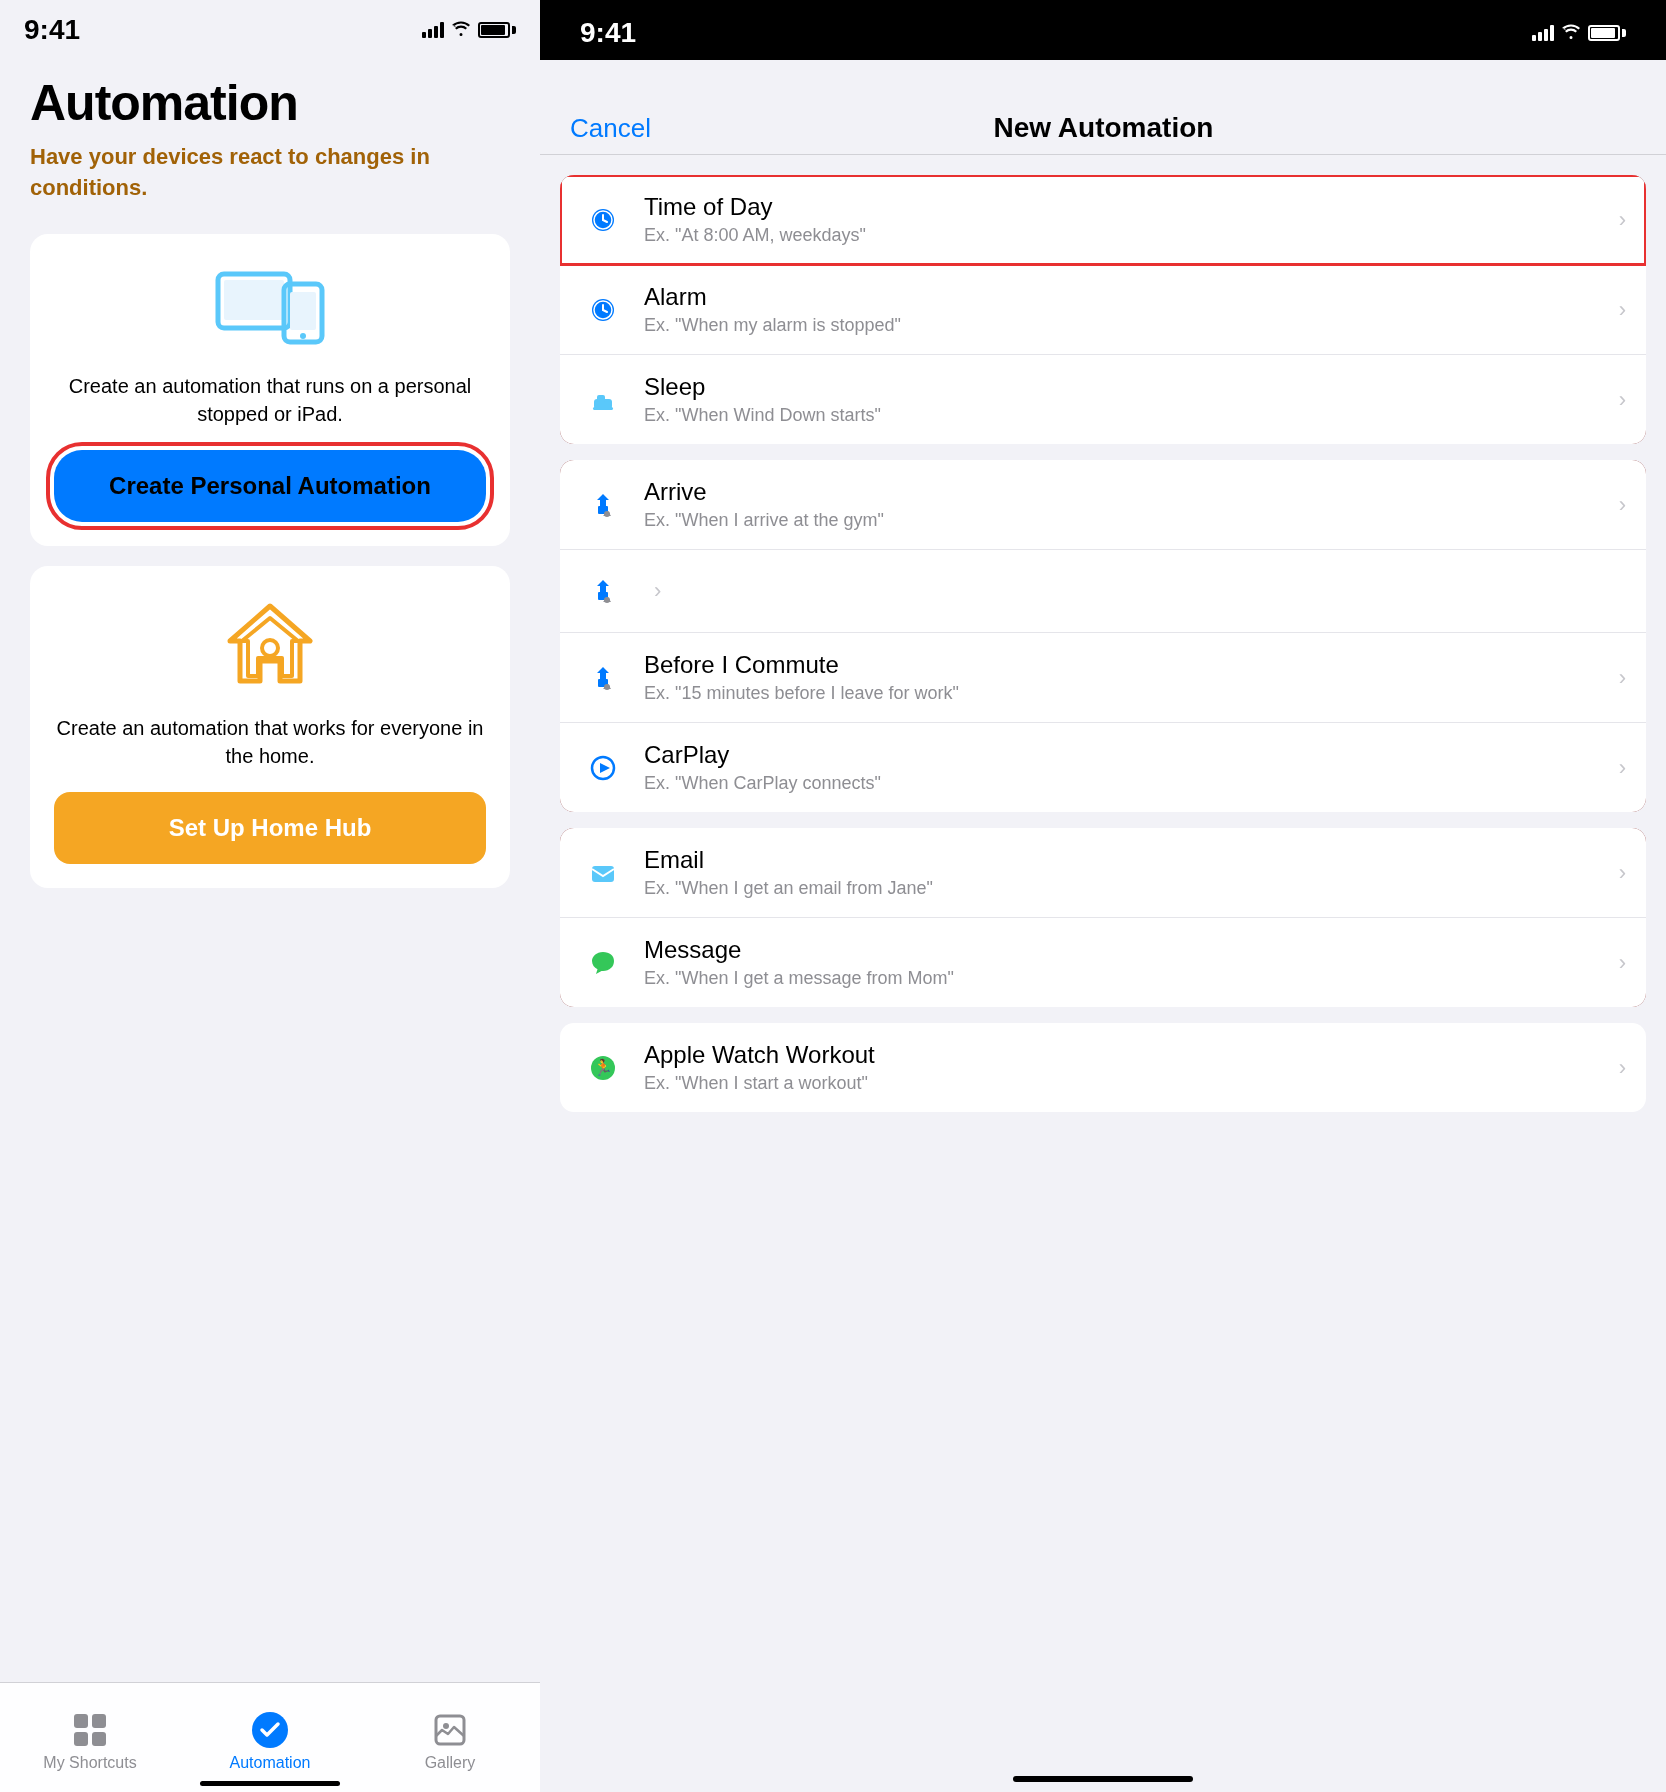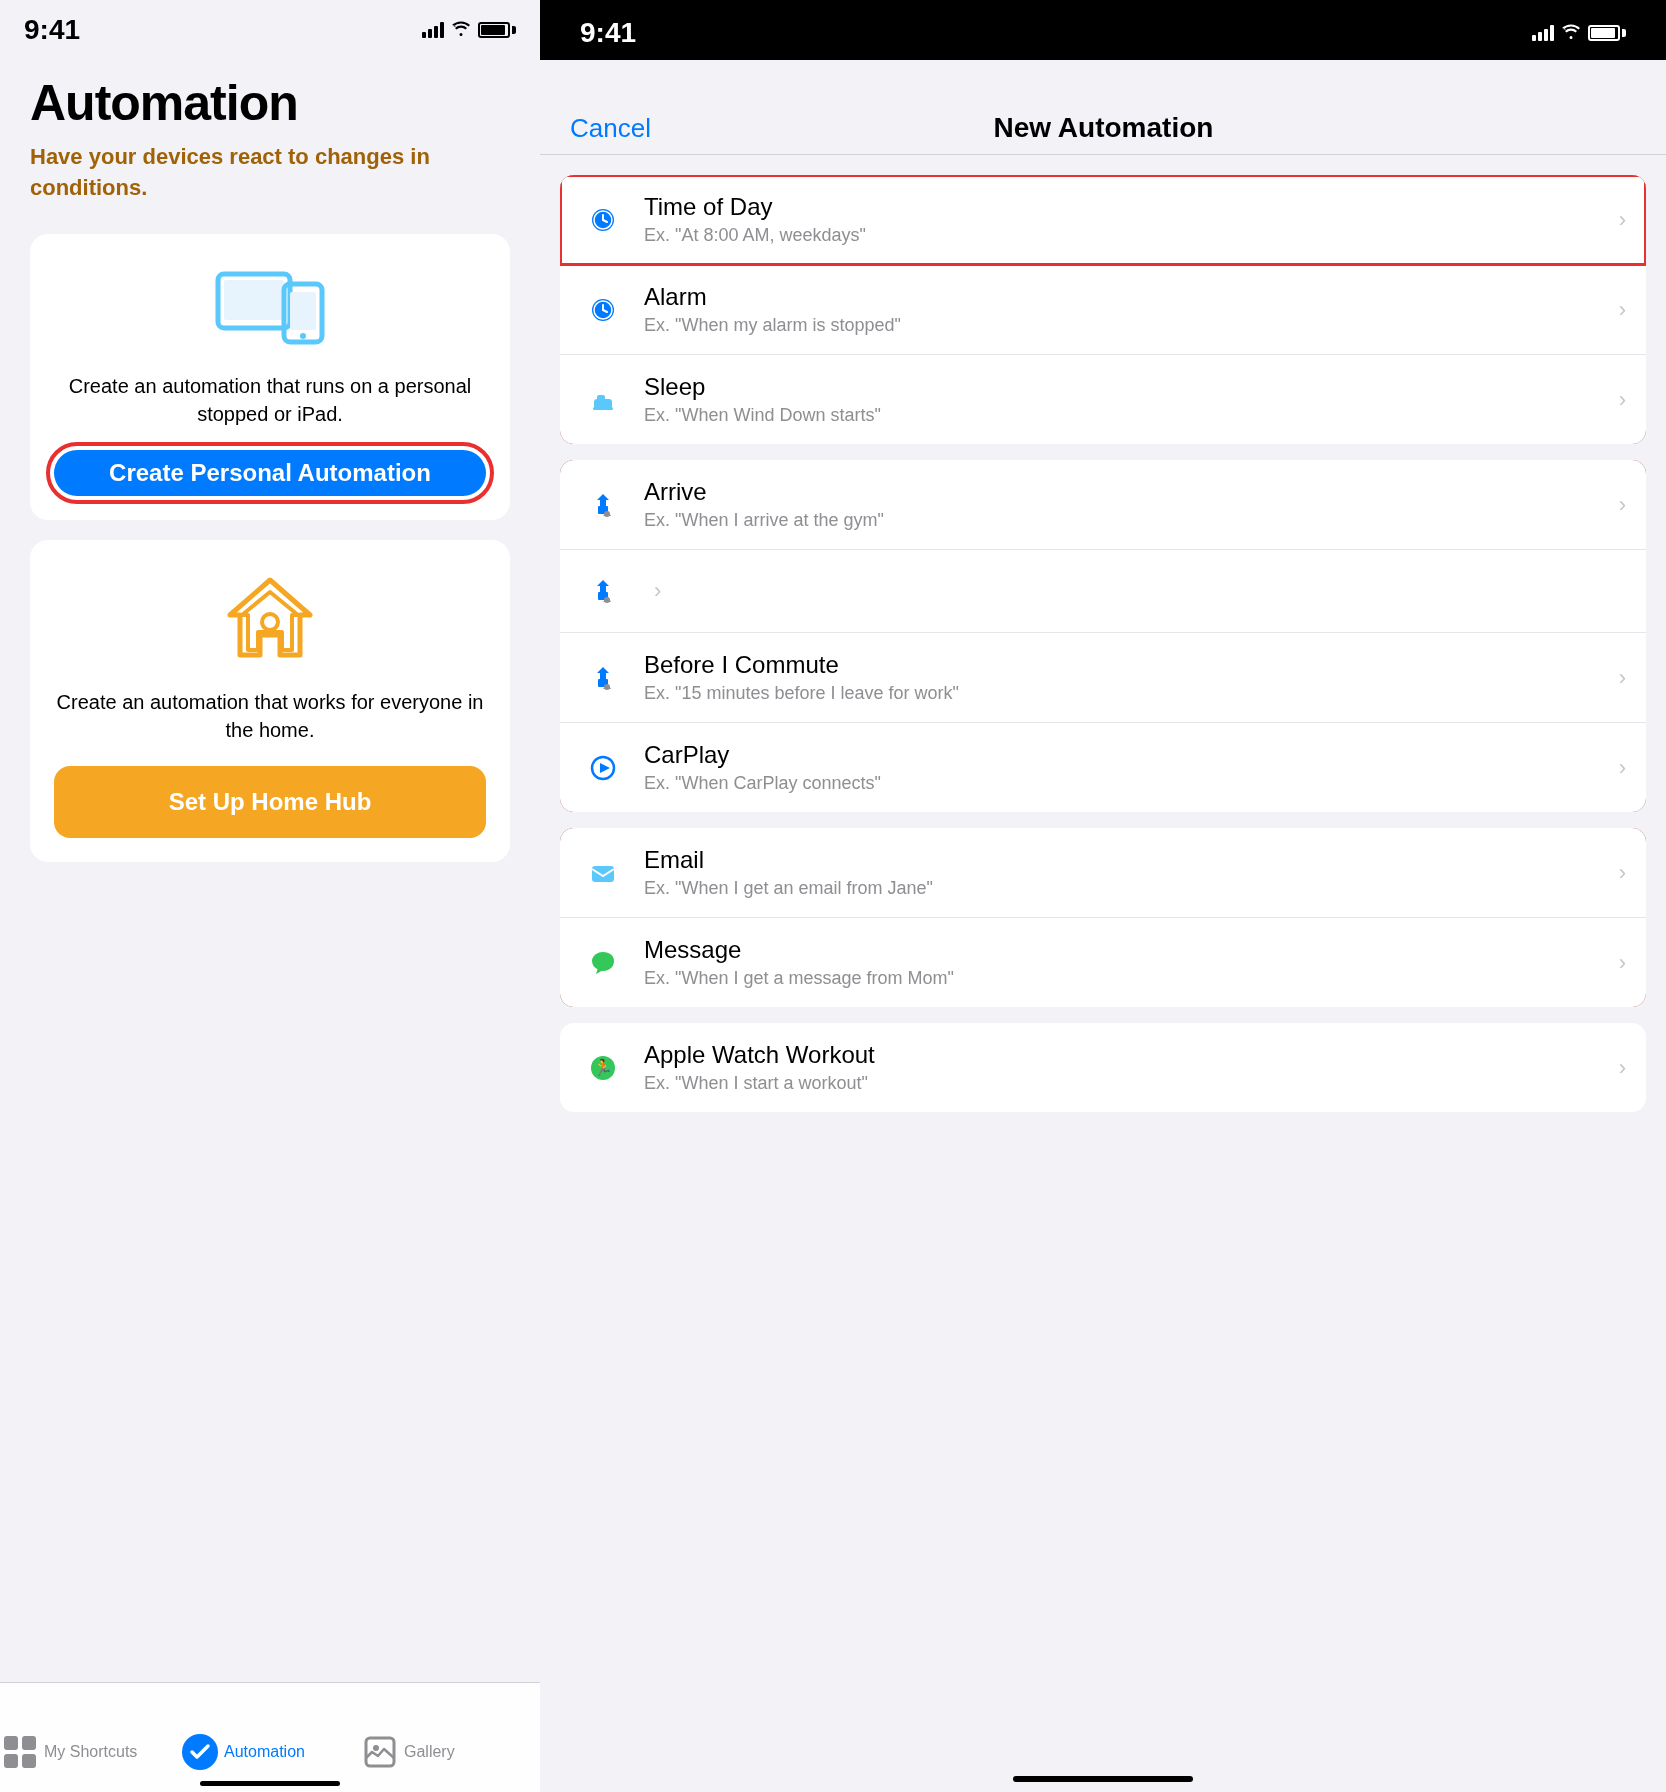--- a/index.html
+++ b/index.html
@@ -77,25 +77,25 @@
 
     .card-description {
       font-size: 20px;
       color: #000;
       margin-bottom: 22px;
       line-height: 1.4;
     }
 
     .btn-personal {
       background: #007aff;
-      color: #ffffff;
+      color: #000000;
       border: none;
       border-radius: 28px;
       width: 100%;
-      padding: 9px 0;
+      padding: 22px 0;
       font-size: 24px;
       font-weight: 600;
       cursor: pointer;
       outline: 4px solid #e83030;
       outline-offset: 4px;
     }
 
     .btn-home {
       background: #f5a623;
       color: #fff;
@@ -125,21 +125,21 @@
       justify-content: space-around;
       align-items: flex-end;
       padding: 10px 0 20px 0;
       background: rgba(255,255,255,0.9);
       border-top: 1px solid #d1d1d6;
       height: 110px;
     }
 
     .tab-item {
       display: flex;
-      flex-direction: row;
+      flex-direction: column;
       align-items: center;
       gap: 4px;
       flex: 1;
       cursor: pointer;
     }
 
     .tab-icon {
       width: 40px;
       height: 40px;
       display: flex;

